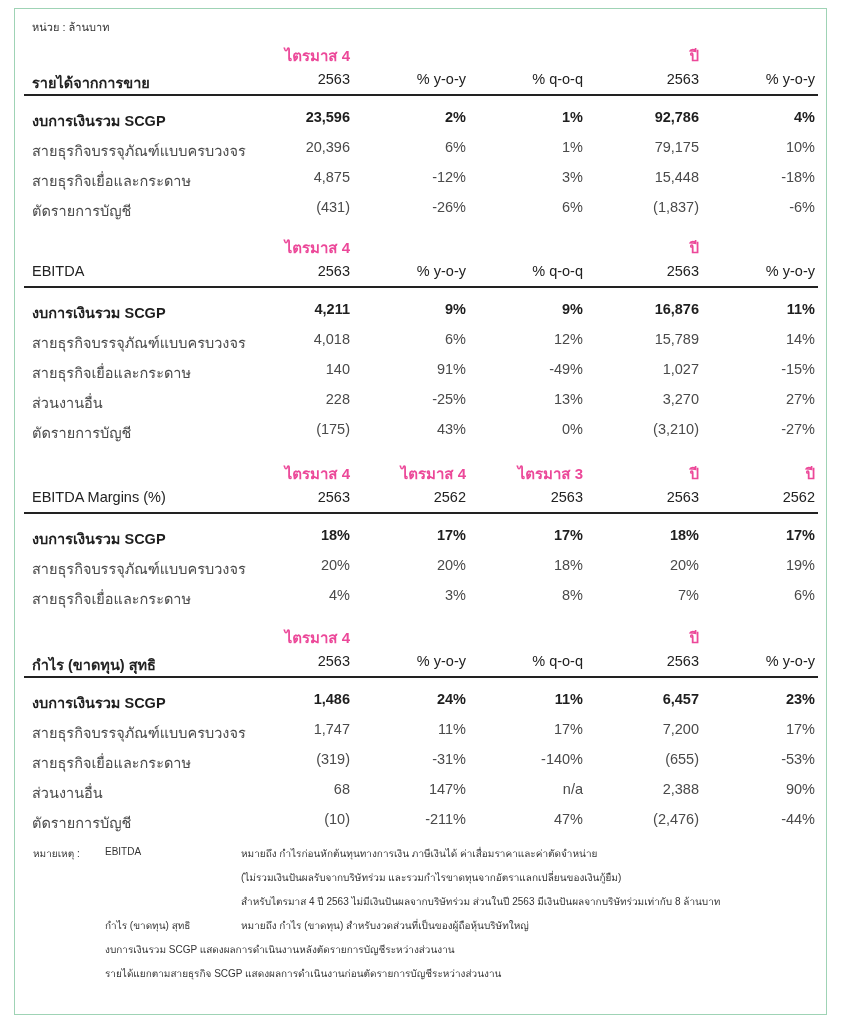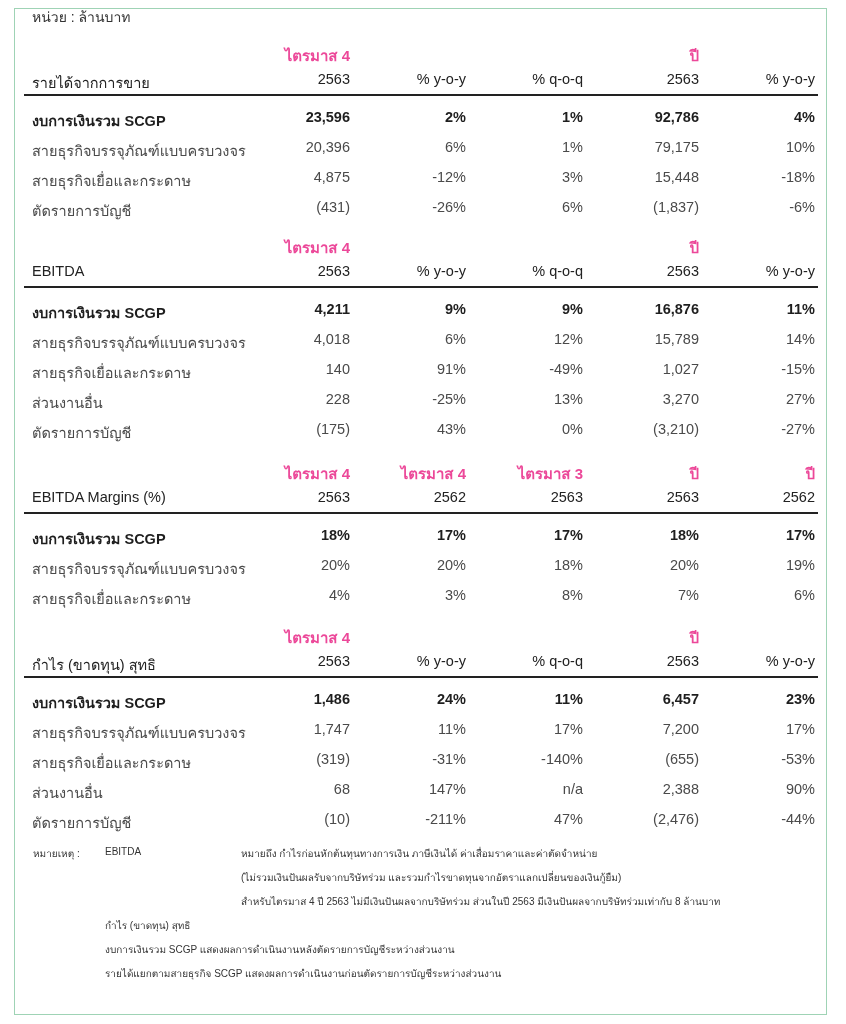--- a/index.html
+++ b/index.html
@@ -1,32 +1,32 @@
 <!DOCTYPE html>
 <html><head>
 <meta charset="utf-8">
 <style>
   html, body { margin: 0; padding: 0; background: #ffffff; }
   body { width: 846px; height: 1024px; position: relative; font-family: "Liberation Sans", "DejaVu Sans", sans-serif; color: #2b2b2b; overflow: hidden; }
   .frame { position: absolute; left: 14px; top: 8px; width: 813px; height: 1007px; border: 1.5px solid #9fd3b5; box-sizing: border-box; }
-  .unit { position: absolute; left: 32px; top: 6px; font-size: 14px; color: #333; }
+  .unit { position: absolute; left: 32px; top: 18px; font-size: 11px; color: #333; }
   .section { position: absolute; left: 24px; width: 794px; }
   .hdr1, .hdr2, .row { position: relative; height: 30px; }
   .hdr1 { height: 26px; }
   .hdr2 { height: 28px; border-bottom: 2px solid #222; }
   .cell { position: absolute; white-space: nowrap; font-size: 14.5px; }
   .lbl { left: 8px; }
   .c1 { right: 468px; text-align: right; }
   .c2 { right: 352px; text-align: right; }
   .c3 { right: 235px; text-align: right; }
   .c4 { right: 119px; text-align: right; }
   .c5 { right: 3px; text-align: right; }
   .hdr1 .cell { top: 4px; font-weight: bold; color: #ec4899; font-size: 15px; }
   .hdr2 .cell { top: 5px; color: #222; }
-  .hdr2 .lbl.bold { font-weight: normal; }
+  .hdr2 .lbl.bold { font-weight: bold; }
   .row .cell { top: 7px; color: #4a4a4a; }
   .row.total .cell { color: #1e1e1e; font-weight: bold; }
   .row.total { margin-top: 6px; }
   .notes { position: absolute; left: 33px; top: 846px; width: 780px; font-size: 10px; color: #333; text-align: right; }
   .note-line { position: relative; height: 24px; }
   .note-line span { position: absolute; top: 0; white-space: nowrap; }
   .n-key { left: 0; }
   .n-term { left: 72px; }
   .n-desc { left: 208px; }
 </style>
@@ -242,20 +242,21 @@
     <span class="n-desc">หมายถึง  กำไรก่อนหักต้นทุนทางการเงิน ภาษีเงินได้ ค่าเสื่อมราคาและค่าตัดจำหน่าย</span>
   </div>
   <div class="note-line">
     <span class="n-desc">(ไม่รวมเงินปันผลรับจากบริษัทร่วม และรวมกำไรขาดทุนจากอัตราแลกเปลี่ยนของเงินกู้ยืม)</span>
   </div>
   <div class="note-line">
     <span class="n-desc">สำหรับไตรมาส 4 ปี 2563 ไม่มีเงินปันผลจากบริษัทร่วม ส่วนในปี 2563 มีเงินปันผลจากบริษัทร่วมเท่ากับ 8 ล้านบาท</span>
   </div>
   <div class="note-line">
     <span class="n-term">กำไร (ขาดทุน) สุทธิ</span>
+    <span class="n-desc">หมายถึง  กำไร (ขาดทุน) สำหรับงวดส่วนที่เป็นของผู้ถือหุ้นบริษัทใหญ่</span>
   </div>
   <div class="note-line">
     <span class="n-term">งบการเงินรวม SCGP แสดงผลการดำเนินงานหลังตัดรายการบัญชีระหว่างส่วนงาน</span>
   </div>
   <div class="note-line">
     <span class="n-term">รายได้แยกตามสายธุรกิจ SCGP แสดงผลการดำเนินงานก่อนตัดรายการบัญชีระหว่างส่วนงาน</span>
   </div>
 </div>
 
 </body></html>

